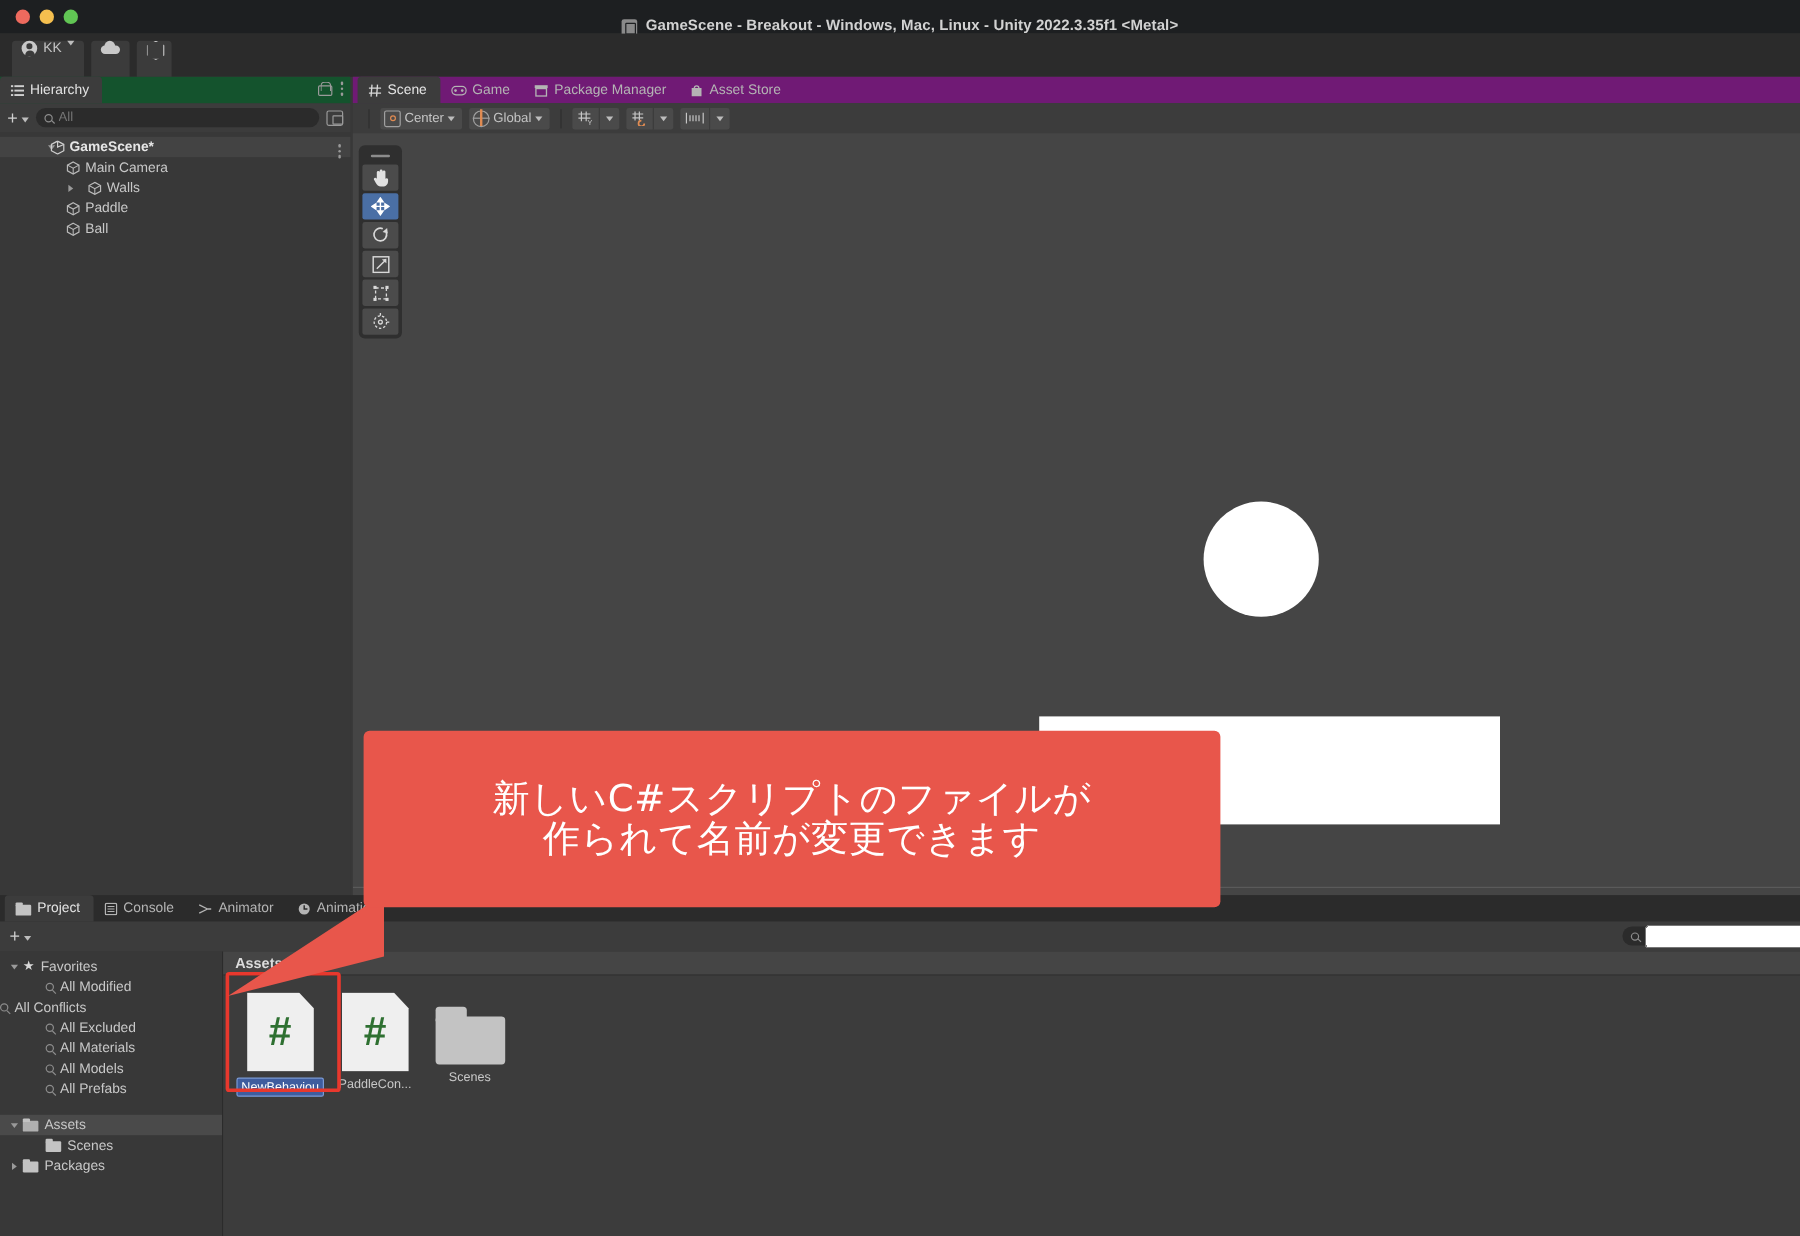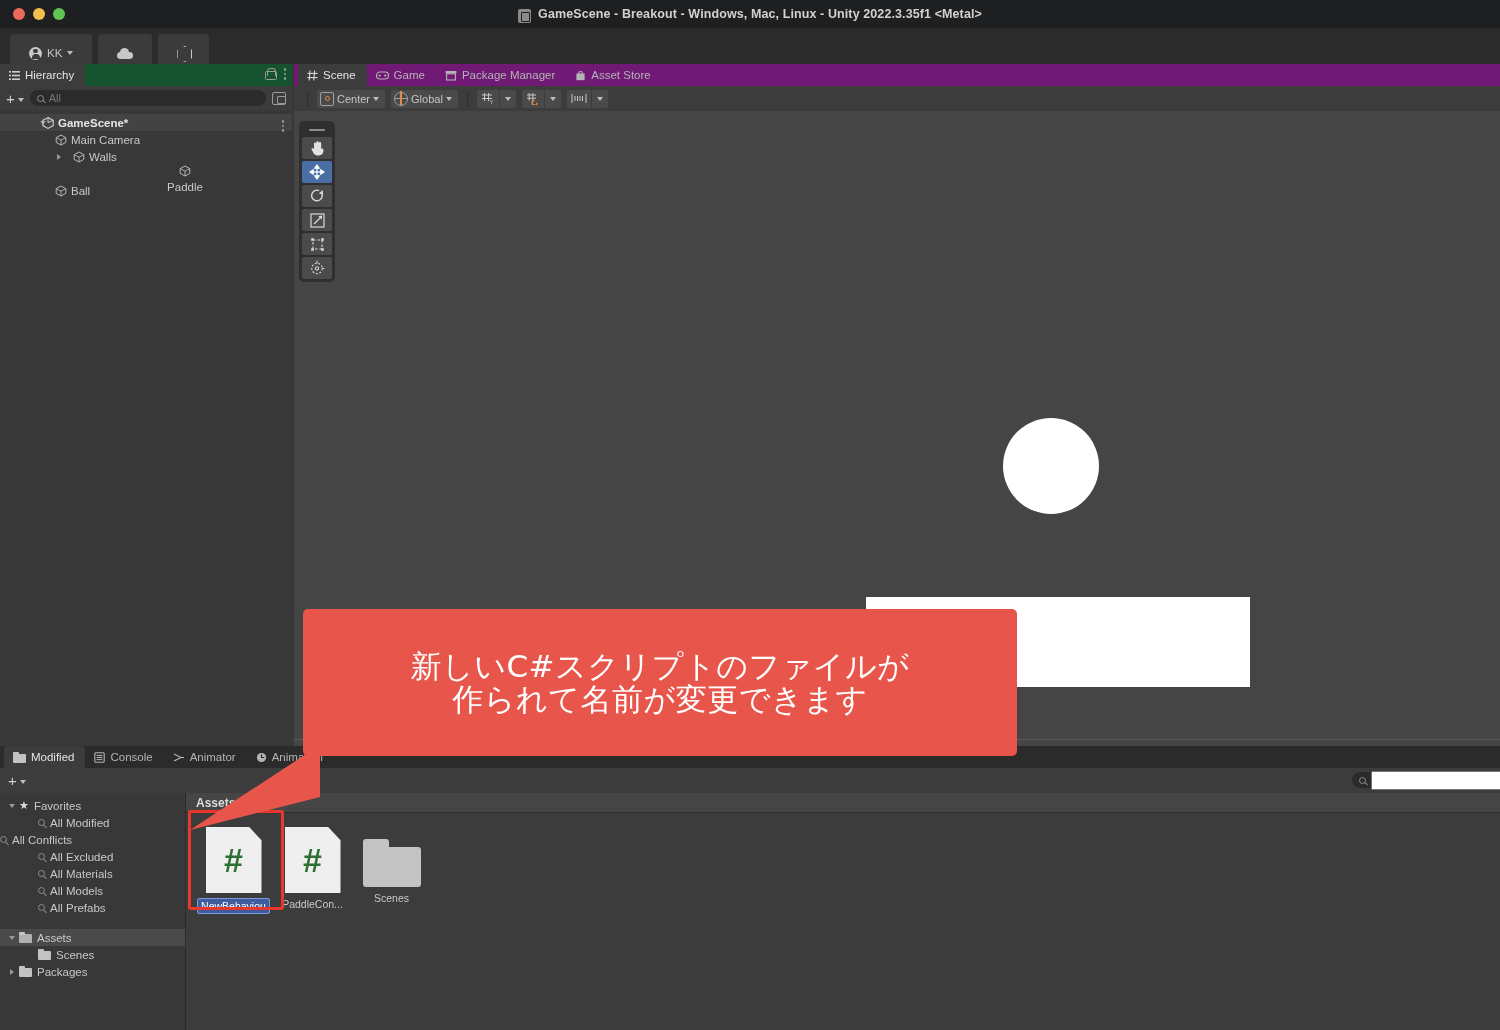--- a/index.html
+++ b/index.html
@@ -22,42 +22,42 @@
     background: #1d1f21;
     display: flex; align-items: center;
   }
   .traffic { display: flex; gap: 8px; padding-left: 13px; align-items: center; }
   .tl { width: 12px; height: 12px; border-radius: 50%; }
   .tl.red { background: #ed6a5e; }
   .tl.yellow { background: #f5bf4f; }
   .tl.green { background: #61c554; }
   .title-text {
     position: absolute; left: 0; right: 0; top: 0; height: 28px;
-    display: flex; align-items: center; justify-content: center;
+    display: flex; align-items: flex-end; justify-content: center;
     color: #d2d2d2; font-size: 12.5px; font-weight: bold;
     letter-spacing: 0.1px;
   }
   .title-ico {
     display: inline-block; width: 13px; height: 14px; margin-right: 7px;
     background: #8a8a8a; border-radius: 2px; position: relative; top: 2px;
   }
   .title-ico::after{
     content:""; position:absolute; left:3px; top:3px; width:7px; height:8px;
     border:1.5px solid #1d1f21; border-radius:1px;
   }
 
   
   .maintoolbar {
     position: absolute; left: 0; top: 28px; width: 1500px; height: 36px;
     background: #2b2b2b;
   }
   .tb-left { position: absolute; left: 10px; top: 6px; display: flex; gap: 6px; }
   .tb-btn {
     height: 38px; background: #3b3b3b; border-radius: 3px;
-    display: flex; align-items: center; padding: 0 19px; gap: 5px;
+    display: flex; align-items: flex-start; padding: 0 8px; gap: 5px;
     color: #c4c4c4; font-size: 11.5px; cursor: default;
   }
   .acct-dot {
     width: 13px; height: 13px; border-radius: 50%; background: #c9c9c9;
     position: relative;
   }
   .acct-dot::before{
     content:""; position:absolute; left:4.2px; top:2.4px; width:4.5px; height:4.5px;
     border-radius:50%; background:#3b3b3b;
   }
@@ -392,21 +392,21 @@
         <span class="tri" style="position:absolute;left:57px;"></span>
         <span class="cube-ico" style="margin-left:12px;">
           <svg width="12" height="12" viewBox="0 0 12 12">
               <path d="M6 1 L10.8 3.6 L10.8 8.4 L6 11 L1.2 8.4 L1.2 3.6 Z" fill="none" stroke="#b9b9b9" stroke-width="1"></path>
               <path d="M1.2 3.6 L6 6.2 L10.8 3.6 M6 6.2 L6 11" fill="none" stroke="#b9b9b9" stroke-width="0.9"></path>
             </svg>
         </span>
         <span>Walls</span>
       </div>
 
-      <div class="hier-row" style="padding-left:78px;flex-direction:column;">
+      <div class="hier-row" style="padding-left:55px;">
         <span class="cube-ico">
           <svg width="12" height="12" viewBox="0 0 12 12">
               <path d="M6 1 L10.8 3.6 L10.8 8.4 L6 11 L1.2 8.4 L1.2 3.6 Z" fill="none" stroke="#b9b9b9" stroke-width="1"></path>
               <path d="M1.2 3.6 L6 6.2 L10.8 3.6 M6 6.2 L6 11" fill="none" stroke="#b9b9b9" stroke-width="0.9"></path>
             </svg>
         </span>
         <span>Paddle</span>
       </div>
 
       <div class="hier-row" style="padding-left:55px;">
@@ -582,21 +582,21 @@
       <div class="ball"></div>
       <div class="paddle"></div>
       <div class="scene-divline"></div>
     </div>
   </div>
 
   <div class="projectpanel">
     <div class="proj-tabrow">
       <div class="tab active">
         <span class="folder-ico"></span>
-        <span>Modified</span>
+        <span>Project</span>
       </div>
       <div class="tab">
         <svg width="11" height="11" viewBox="0 0 11 11">
             <rect x="0.8" y="0.8" width="9.4" height="9.4" rx="1" fill="none" stroke="#b4b4b4" stroke-width="1.1"></rect>
             <g stroke="#b4b4b4" stroke-width="1">
               <line x1="2.6" y1="3.4" x2="8.4" y2="3.4"></line>
               <line x1="2.6" y1="5.5" x2="8.4" y2="5.5"></line>
               <line x1="2.6" y1="7.6" x2="8.4" y2="7.6"></line>
             </g>
           </svg>

